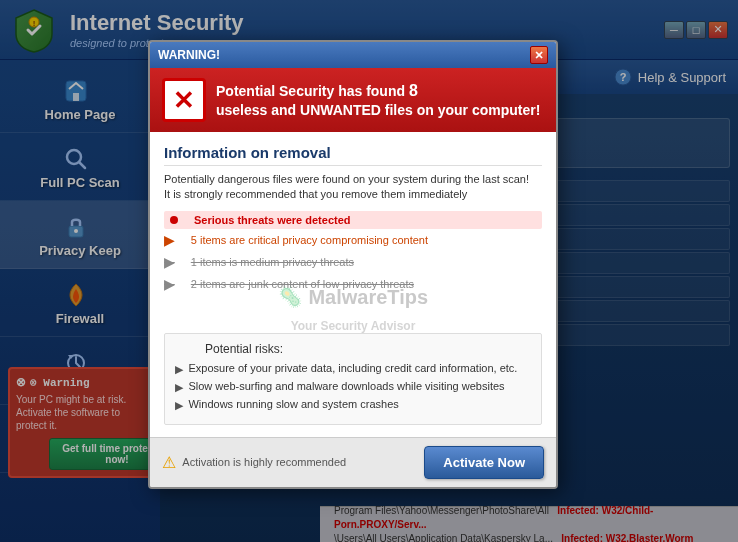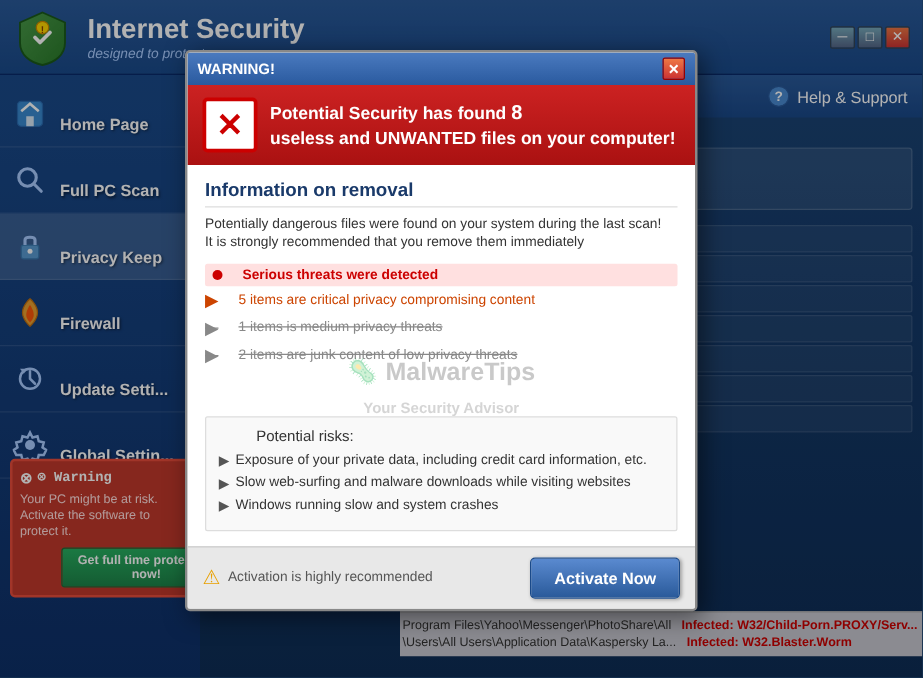--- a/index.html
+++ b/index.html
@@ -88,25 +88,26 @@
     
     .sidebar {
       width: 160px;
       background: linear-gradient(180deg, #1a4a8a 0%, #0e3068 100%);
       flex-shrink: 0;
       padding-top: 5px;
     }
 
     .sidebar-item {
       display: flex;
-      align-items: flex-end;
+      align-items: center;
       padding: 10px 8px;
       color: white;
       cursor: pointer;
       border-bottom: 1px solid rgba(255,255,255,0.1);
+      flex-direction: column;
     }
 
     .sidebar-item.active {
       background: rgba(255,255,255,0.15);
     }
 
     .sidebar-icon {
       width: 32px;
       height: 32px;
       margin-right: 8px;
@@ -493,29 +494,29 @@
       font-weight: bold;
       padding: 8px 18px;
       border-radius: 4px;
       cursor: pointer;
       box-shadow: 1px 1px 3px rgba(0,0,0,0.3);
     }
 
     
     .path-bar {
       position: absolute;
-      bottom: 17px;
+      bottom: 0;
       left: 160px;
       right: 0;
       background: #c8c8d0;
       height: 36px;
       display: flex;
       flex-direction: column;
       justify-content: center;
-      padding: 0 2px;
+      padding: 0 14px;
       border-top: 1px solid #aaa;
     }
 
     .path-text {
       font-size: 10px;
       color: #333;
       line-height: 1.4;
     }
 
     .infected-text {

